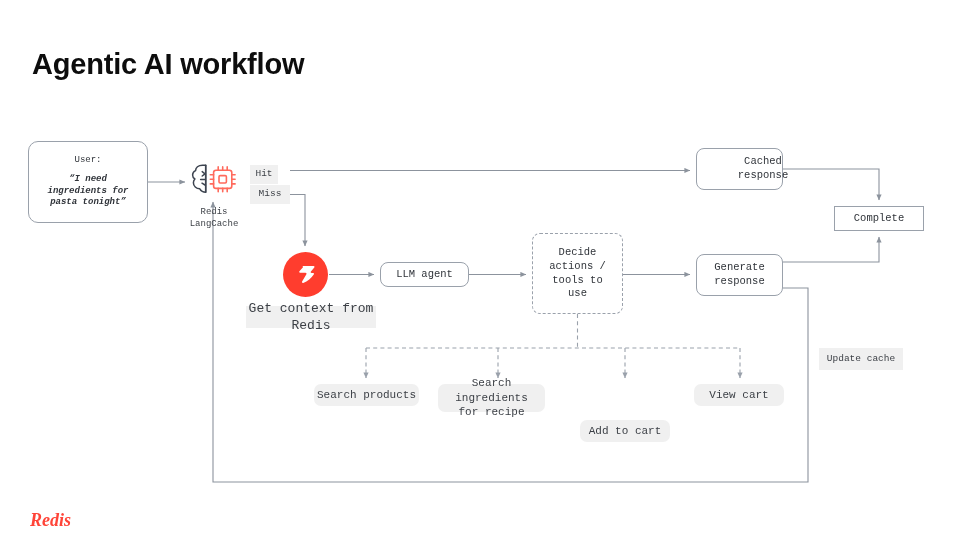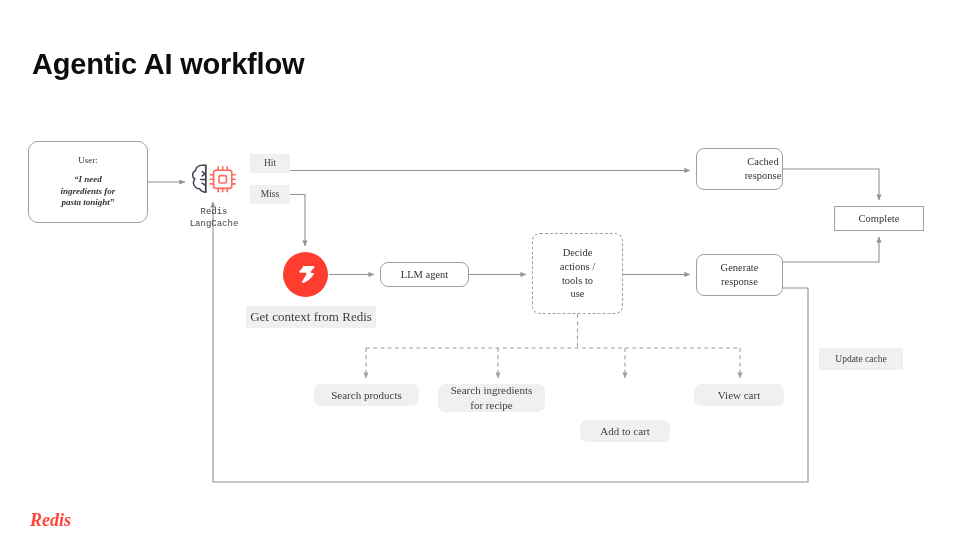--- a/index.html
+++ b/index.html
@@ -43,21 +43,21 @@
   }
 
   
   .node {
     position: absolute;
     box-sizing: border-box;
     display: flex;
     align-items: center;
     justify-content: center;
     text-align: center;
-    font-family: Liberation Serif, serif;
+    font-family: Liberation Mono, monospace;
     color: #30343a;
     white-space: pre-line;
     line-height: 1.32;
   }
   .box-solid {
     background: #ffffff;
     border: 1px solid #9aa1ab;
   }
   .box-rounded {
     border-radius: 8px;
@@ -108,22 +108,22 @@
     text-align: center;
     font-family: "Liberation Mono", monospace;
     font-size: 9px;
     color: #3b3f45;
     line-height: 1.35;
     white-space: pre-line;
   }
 
   #hit-chip {
     left: 250px;
-    top: 154px;
-    width: 40px;
+    top: 165px;
+    width: 28px;
     height: 19px;
     font-size: 9.5px;
   }
   #miss-chip {
     left: 250px;
     top: 185px;
     width: 40px;
     height: 19px;
     font-size: 9.5px;
   }

